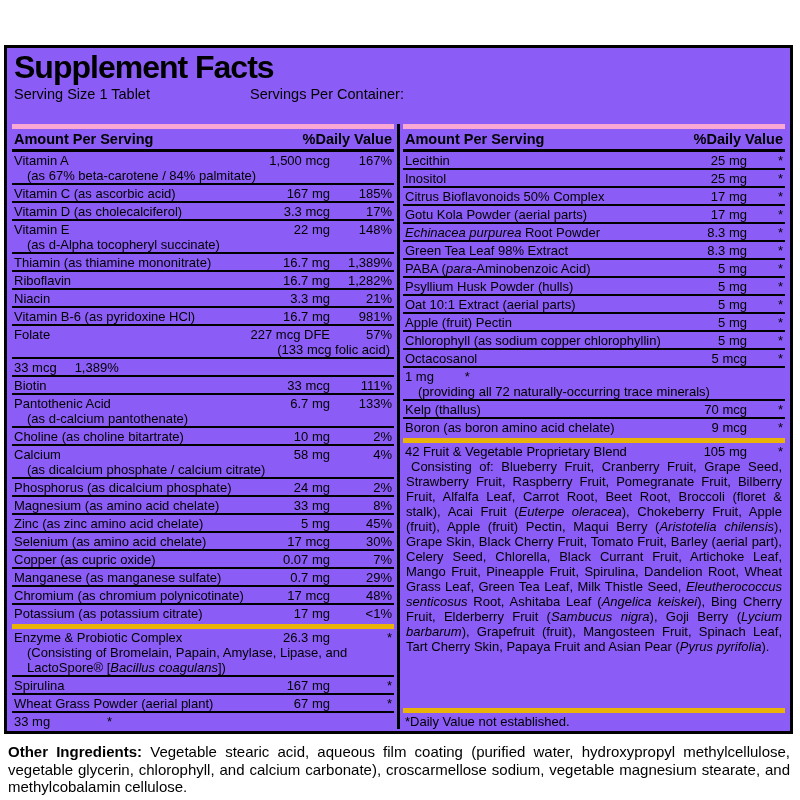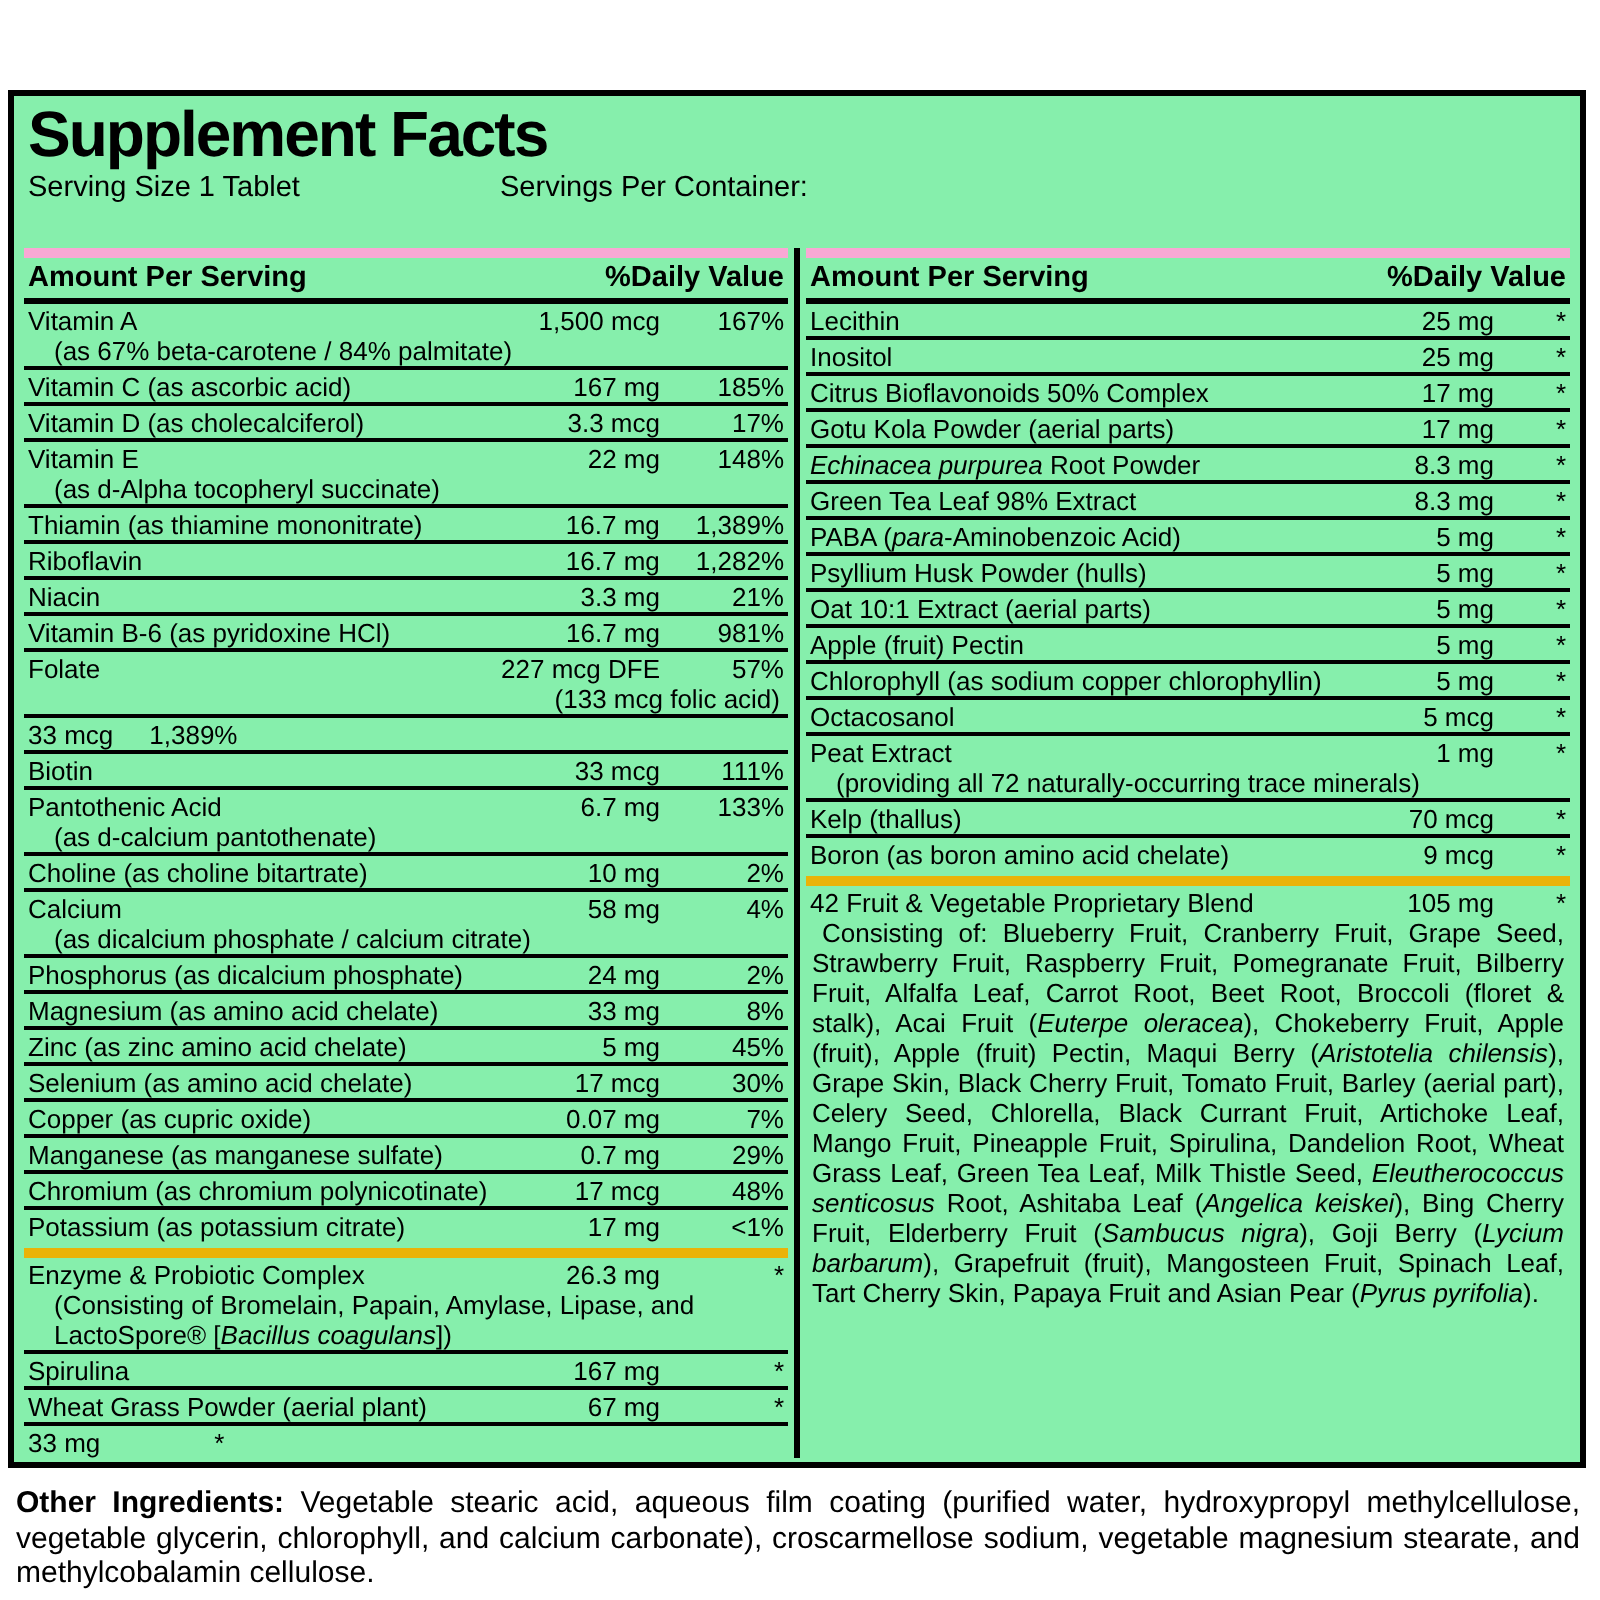--- a/index.html
+++ b/index.html
@@ -9,21 +9,21 @@
     color:#000;
     font-family:"Liberation Sans", sans-serif;
   }
   .page { padding:45px 6px 0 4px; box-sizing:border-box; }
 
   .facts-box {
     border:3px solid #000;
     width:789px;
     box-sizing:border-box;
     padding:2px 5px 2px 5px;
-    background:#86efac;
+    background:#8b5cf6;
   }
 
   .title {
     font-size:32px;
     font-weight:bold;
     letter-spacing:-1px;
     line-height:1.0;
     margin:1px 0 3px 2px;
   }
 
@@ -384,21 +384,20 @@
             </div>
             <div class="row">
               <div class="rline">
                 <span class="rname">Octacosanol</span>
                 <span class="ramt">5 mcg</span>
                 <span class="rdv">*</span>
               </div>
             </div>
             <div class="row">
               <div class="rline">
-                <span class="rname">Peat Extract</span>
                 <span class="ramt">1 mg</span>
                 <span class="rdv">*</span>
               </div>
               <div class="rsub">(providing all 72 naturally-occurring trace minerals)</div>
             </div>
             <div class="row">
               <div class="rline">
                 <span class="rname">Kelp (thallus)</span>
                 <span class="ramt">70 mcg</span>
                 <span class="rdv">*</span>
@@ -415,20 +414,23 @@
 
         <div class="row thick">
           <div class="rline">
             <span class="rname">42 Fruit &amp; Vegetable Proprietary Blend</span>
             <span class="ramt">105 mg</span>
             <span class="rdv">*</span>
           </div>
           <div class="blend-desc" id="blend-desc"><span>Consisting of: Blueberry Fruit, Cranberry Fruit, Grape Seed, Strawberry Fruit, Raspberry Fruit, Pomegranate Fruit, Bilberry Fruit, Alfalfa Leaf, Carrot Root, Beet Root, Broccoli (floret &amp; stalk), Acai Fruit (</span><i>Euterpe oleracea</i><span>), Chokeberry Fruit, Apple (fruit), Apple (fruit) Pectin, Maqui Berry (</span><i>Aristotelia chilensis</i><span>), Grape Skin, Black Cherry Fruit, Tomato Fruit, Barley (aerial part), Celery Seed, Chlorella, Black Currant Fruit, Artichoke Leaf, Mango Fruit, Pineapple Fruit, Spirulina, Dandelion Root, Wheat Grass Leaf, Green Tea Leaf, Milk Thistle Seed, </span><i>Eleutherococcus senticosus</i><span> Root, Ashitaba Leaf (</span><i>Angelica keiskei</i><span>), Bing Cherry Fruit, Elderberry Fruit (</span><i>Sambucus nigra</i><span>), Goji Berry (</span><i>Lycium barbarum</i><span>), Grapefruit (fruit), Mangosteen Fruit, Spinach Leaf, Tart Cherry Skin, Papaya Fruit and Asian Pear (</span><i>Pyrus pyrifolia</i><span>).</span></div>
         </div>
 
+        <div class="row thick footnote-row">
+          <span>*Daily Value not established.</span>
+        </div>
       </div>
 
     </div>
   </div>
 
   <div class="footer">
     <p><span class="oi-label">Other Ingredients:</span><span> Vegetable stearic acid, aqueous film coating (purified water, hydroxypropyl methylcellulose, vegetable glycerin, chlorophyll, and calcium carbonate), croscarmellose sodium, vegetable magnesium stearate, and methylcobalamin cellulose.</span></p>
     <p class="tm">LactoSpore® is a registered trademark of the Sabinsa Corporation.</p>
   </div>
 </div>

